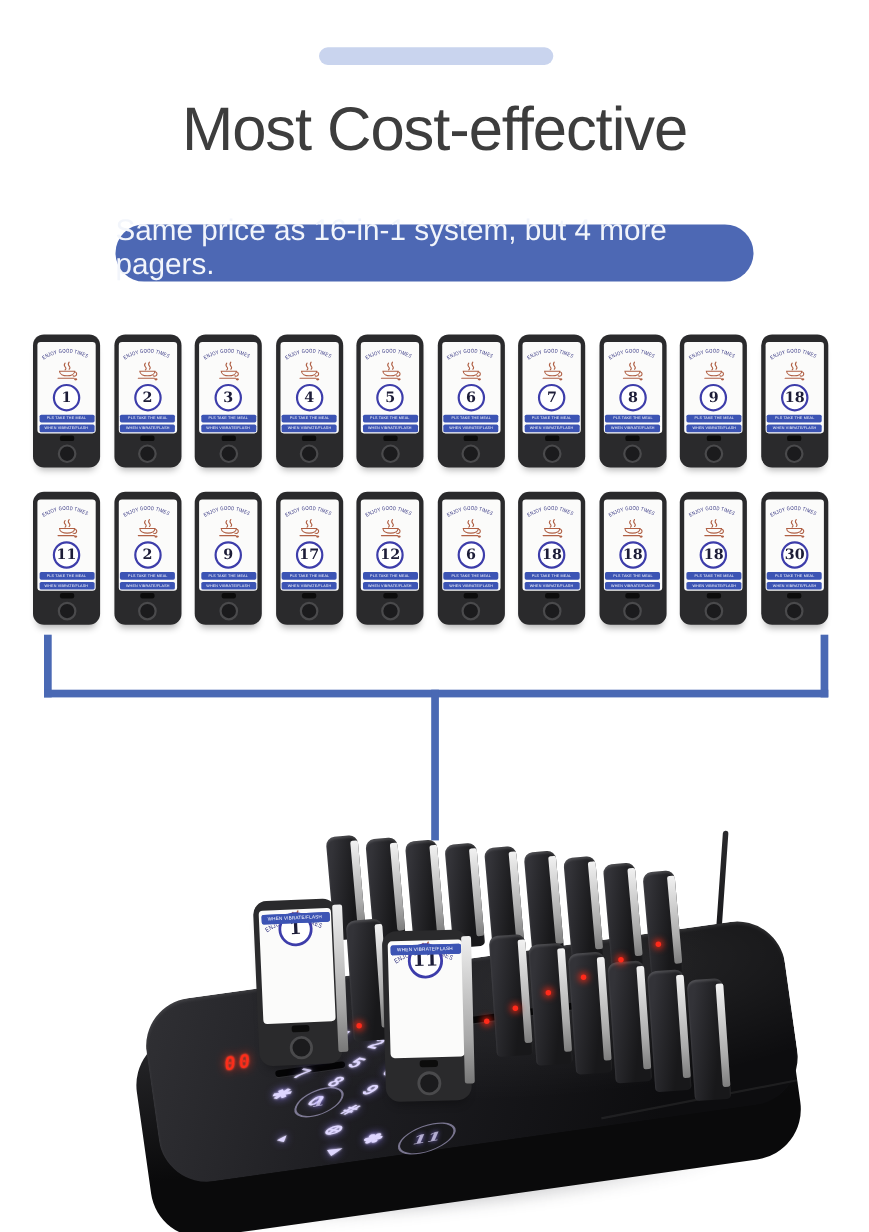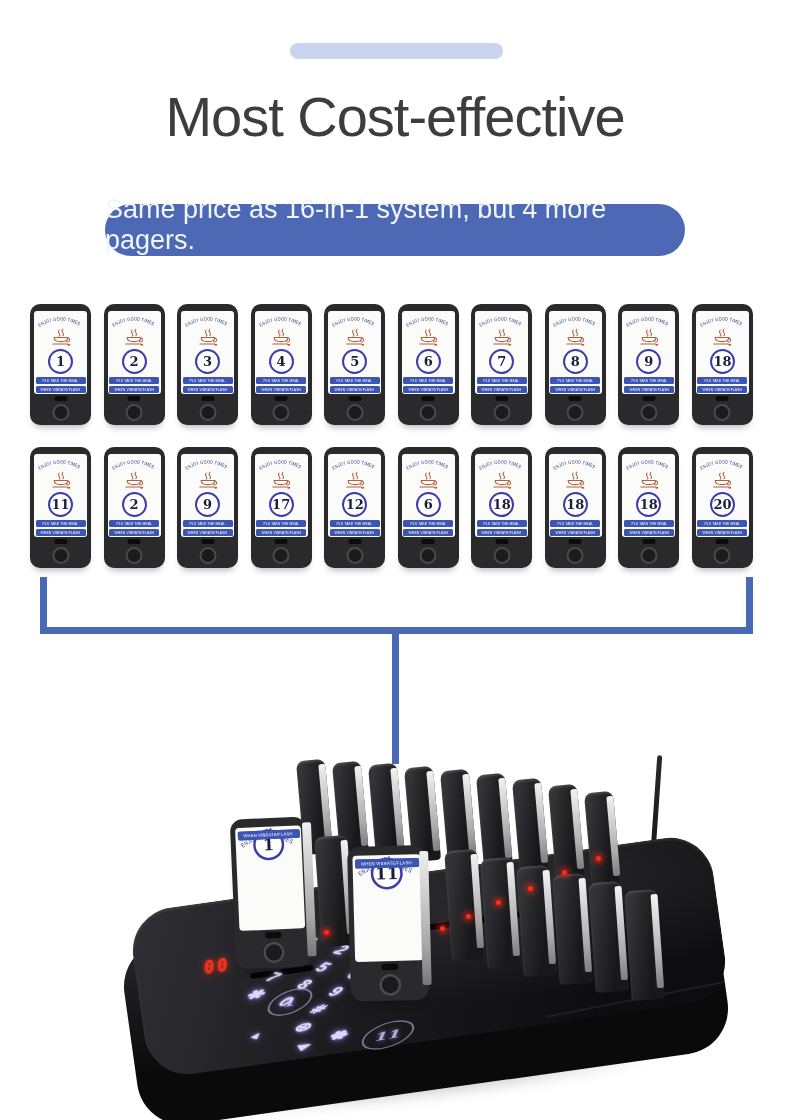--- a/index.html
+++ b/index.html
@@ -699,21 +699,21 @@
       </svg>
       <svg class="cup-svg" viewBox="0 0 24 20" fill="none" stroke="currentColor" stroke-width="1.1" stroke-linecap="round">
         <path d="M10 2 q-1.6 2 0 3.6 q1.6 1.6 0 3"></path>
         <path d="M14 1 q-1.6 2.2 0 3.8 q1.6 1.7 0 3.2"></path>
         <path d="M4.5 10 C4.5 16 19.5 16 19.5 10 Z"></path>
         <path d="M19.5 10.5 a2.2 2.2 0 1 1 -1.5 4"></path>
         <path d="M3 17 H19"></path>
         <ellipse cx="20.5" cy="18" rx="1.6" ry="1.1" fill="currentColor" stroke="none"></ellipse>
       </svg>
       <div class="num-circle">
-        <span>20</span>
+        <span>30</span>
       </div>
       <div class="bar">
         <span>PLS TAKE THE MEAL</span>
       </div>
       <div class="bar">
         <span>WHEN VIBRATE/FLASH</span>
       </div>
     </div>
     <div class="slot"></div>
     <div class="pbtn"></div>

